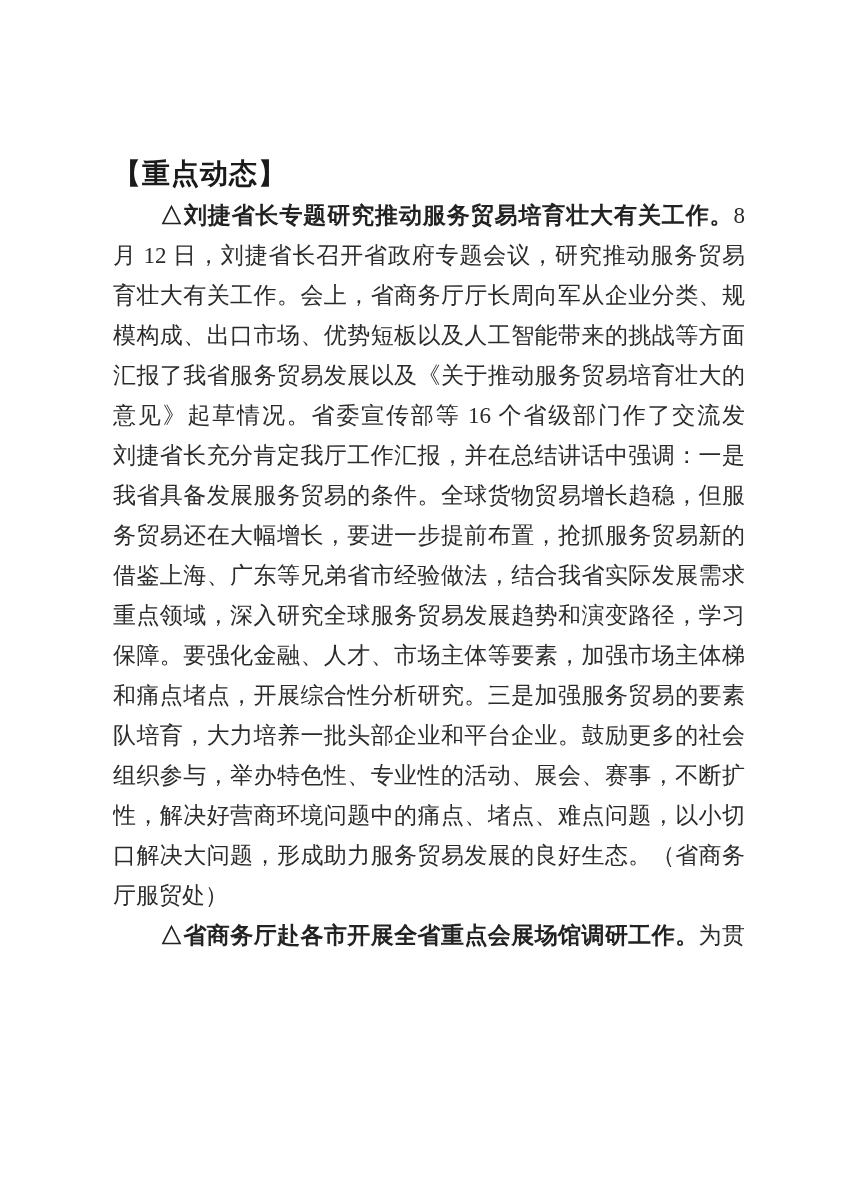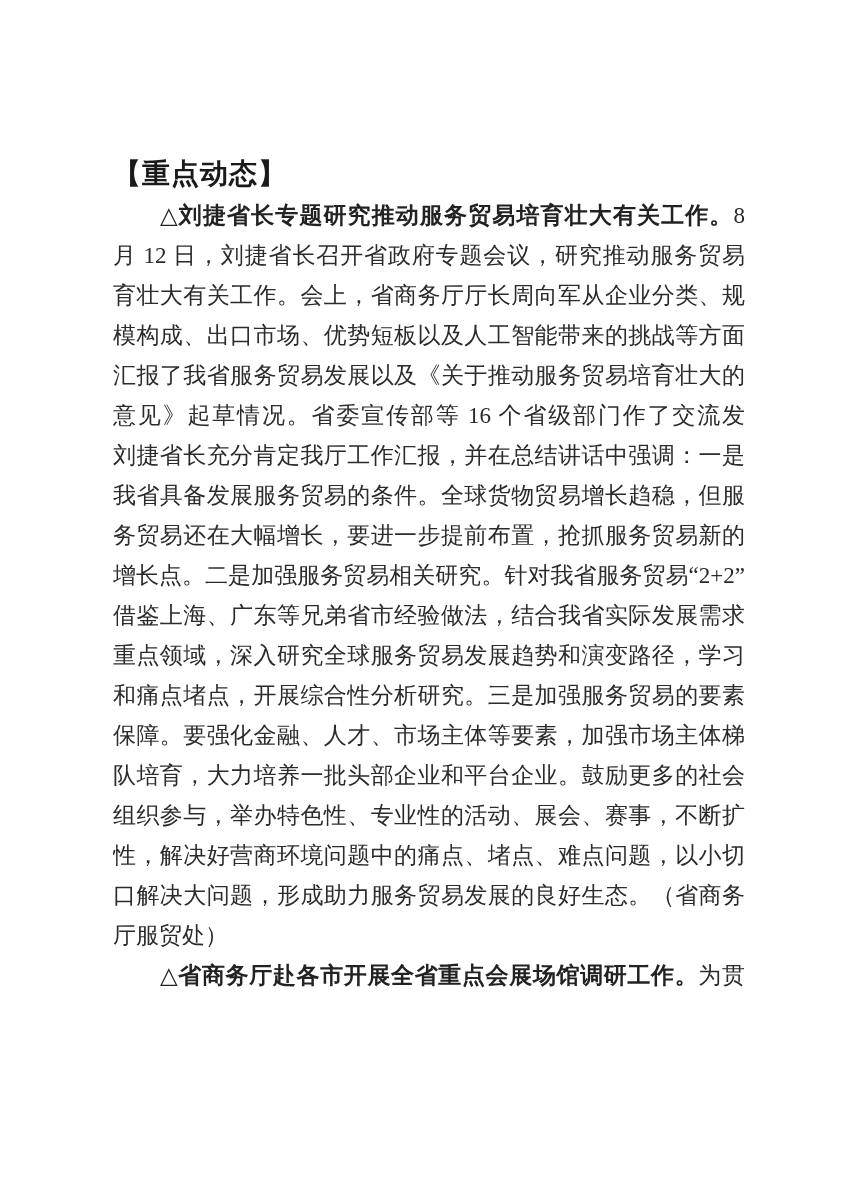--- a/index.html
+++ b/index.html
@@ -43,20 +43,21 @@
     color: #2b2b2b;
     text-align: justify;
     text-align-last: justify;
   }
   .line.no-justify {
     text-align: right;
     text-align-last: left;
   }
   .line.indent {
     text-indent: 47px;
+    font-family: Liberation Serif, serif;
   }
   .seg-bold {
     font-weight: bold;
     color: #222222;
   }
   .footer {
     position: absolute;
     top: 1130px;
     left: 0;
     width: 100%;
@@ -77,25 +78,24 @@
         <div class="paragraph">
           <div class="line indent"><span class="seg seg-bold">△刘捷省长专题研究推动服务贸易培育壮大有关工作。</span><span class="seg">8</span></div>
           <div class="line"><span class="seg">月 12 日，刘捷省长召开省政府专题会议，研究推动服务贸易培</span></div>
           <div class="line"><span class="seg">育壮大有关工作。会上，省商务厅厅长周向军从企业分类、规</span></div>
           <div class="line"><span class="seg">模构成、出口市场、优势短板以及人工智能带来的挑战等方面</span></div>
           <div class="line"><span class="seg">汇报了我省服务贸易发展以及《关于推动服务贸易培育壮大的</span></div>
           <div class="line"><span class="seg">意见》起草情况。省委宣传部等 16 个省级部门作了交流发言。</span></div>
           <div class="line"><span class="seg">刘捷省长充分肯定我厅工作汇报，并在总结讲话中强调：一是</span></div>
           <div class="line"><span class="seg">我省具备发展服务贸易的条件。全球货物贸易增长趋稳，但服</span></div>
           <div class="line"><span class="seg">务贸易还在大幅增长，要进一步提前布置，抢抓服务贸易新的</span></div>
-          <div class="line"><span class="seg">增长点。二是加强服务贸易相关研究。针对我省服务贸易“2+2”</span></div>
           <div class="line"><span class="seg">借鉴上海、广东等兄弟省市经验做法，结合我省实际发展需求</span></div>
           <div class="line"><span class="seg">重点领域，深入研究全球服务贸易发展趋势和演变路径，学习</span></div>
+          <div class="line"><span class="seg">保障。要强化金融、人才、市场主体等要素，加强市场主体梯</span></div>
           <div class="line"><span class="seg">和痛点堵点，开展综合性分析研究。三是加强服务贸易的要素</span></div>
-          <div class="line"><span class="seg">保障。要强化金融、人才、市场主体等要素，加强市场主体梯</span></div>
           <div class="line"><span class="seg">队培育，大力培养一批头部企业和平台企业。鼓励更多的社会</span></div>
           <div class="line"><span class="seg">组织参与，举办特色性、专业性的活动、展会、赛事，不断扩</span></div>
           <div class="line"><span class="seg">性，解决好营商环境问题中的痛点、堵点、难点问题，以小切</span></div>
           <div class="line"><span class="seg">口解决大问题，形成助力服务贸易发展的良好生态。（省商务</span></div>
           <div class="line no-justify"><span class="seg">厅服贸处）</span></div>
         </div>
         <div class="paragraph paragraph-gap">
           <div class="line indent"><span class="seg seg-bold">△省商务厅赴各市开展全省重点会展场馆调研工作。</span><span class="seg">为贯</span></div>
         </div>
       </div>

